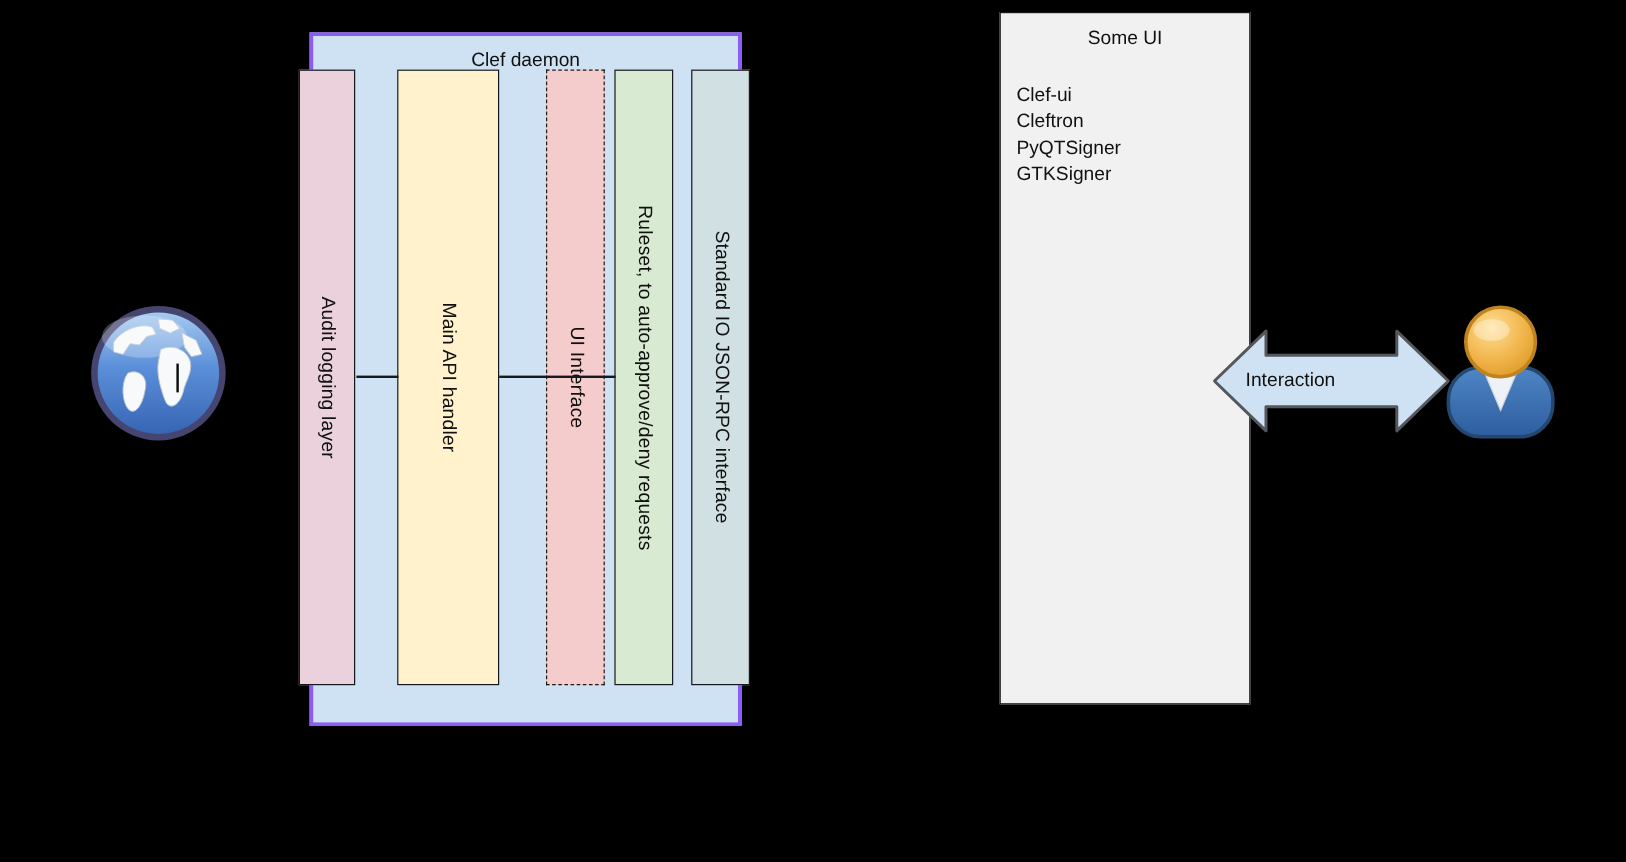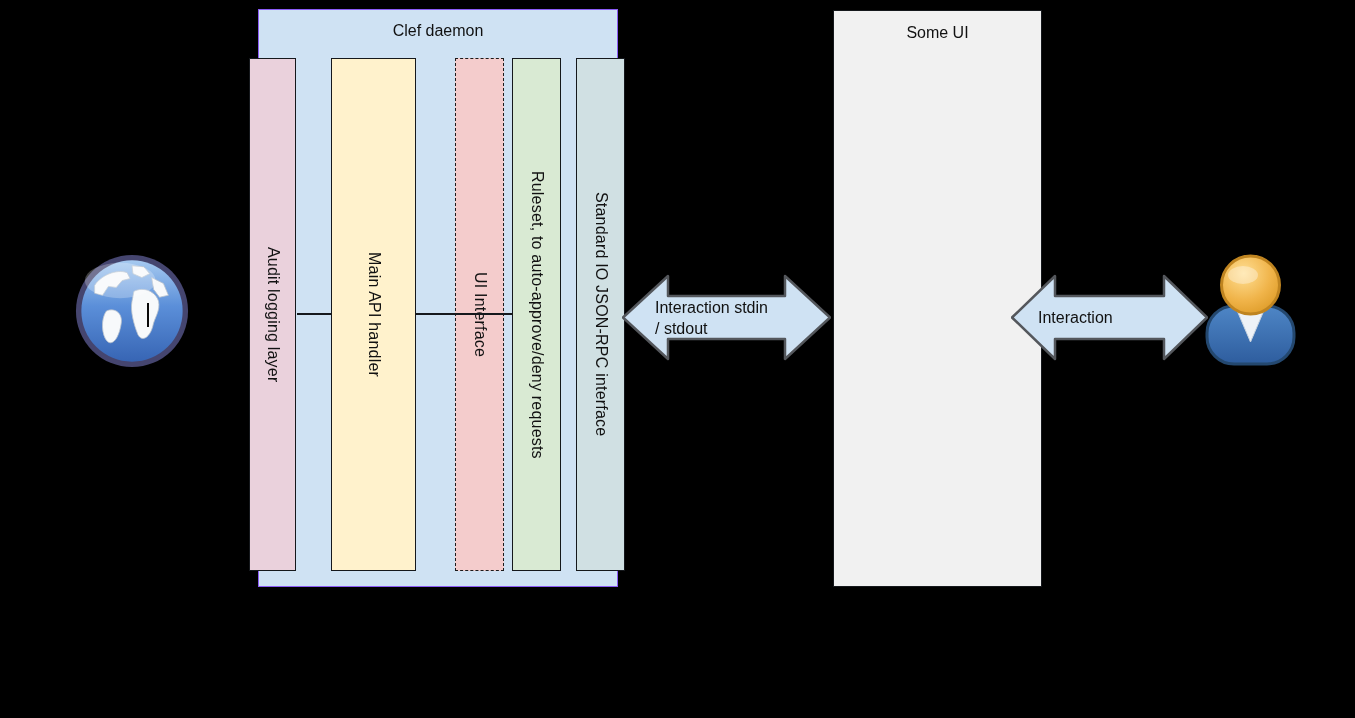--- a/index.html
+++ b/index.html
@@ -2,22 +2,22 @@
 <html><head>
 <meta charset="utf-8">
 <style>
   html,body{margin:0;padding:0;background:#000;}
   .canvas{
     position:relative;width:1355px;height:718px;background:#000000;
     font-family:"Liberation Sans", sans-serif;color:#111;overflow:hidden;
   }
   
   .clef-box{
-    position:absolute;left:258px;top:9px;width:360px;height:578px;
-    background:#cfe2f3;border:1px solid #8b5cf6;box-sizing:border-box;z-index:1;
+    position:absolute;left:258px;top:27px;width:360px;height:578px;
+    background:#cfe2f3;border:3px solid #8b5cf6;box-sizing:border-box;z-index:1;
   }
   .clef-title{position:absolute;left:0;right:0;top:12px;text-align:center;font-size:16px;}
   
   .ui-box{
     position:absolute;left:833px;top:10px;width:209px;height:577px;
     background:#f1f1f1;border:1px solid #15181c;box-sizing:border-box;z-index:1;
   }
   .ui-title{position:absolute;left:0;right:0;top:13px;text-align:center;font-size:16px;}
   .ui-list{position:absolute;left:13px;top:58px;font-size:16px;line-height:22px;}
   
@@ -97,32 +97,29 @@
   <div class="bar bar-ui">
     <span class="vtext">UI Interface</span>
   </div>
   <div class="bar bar-ruleset">
     <span class="vtext">Ruleset, to auto-approve/deny requests</span>
   </div>
   <div class="bar bar-stdio">
     <span class="vtext">Standard IO JSON-RPC interface</span>
   </div>
 
-  <div class="arrow arrow-left">
-    <svg viewBox="0 0 209 87" xmlns="http://www.w3.org/2000/svg">
-      <polygon points="1,43.5 46,2 46,22 163,22 163,2 208,43.5 163,85 163,65 46,65 46,85" fill="#cfe2f3" stroke="#54575c" stroke-width="2.5" stroke-linejoin="round"></polygon>
-    </svg>
-    <div class="arrow-label">
-      <div>Interaction stdin</div>
-      <div>/ stdout</div>
-    </div>
-  </div>
 
   <div class="ui-box">
     <div class="ui-title">Some UI</div>
+    <div class="ui-list">
+      <div>Clef-ui</div>
+      <div>Cleftron</div>
+      <div>PyQTSigner</div>
+      <div>GTKSigner</div>
+    </div>
   </div>
 
   <div class="arrow arrow-right">
     <svg viewBox="0 0 197 87" xmlns="http://www.w3.org/2000/svg">
       <polygon points="1,43.5 44,2 44,22 153,22 153,2 196,43.5 153,85 153,65 44,65 44,85" fill="#cfe2f3" stroke="#54575c" stroke-width="2.5" stroke-linejoin="round"></polygon>
     </svg>
     <div class="arrow-label">Interaction</div>
   </div>
 
   <div class="person">

